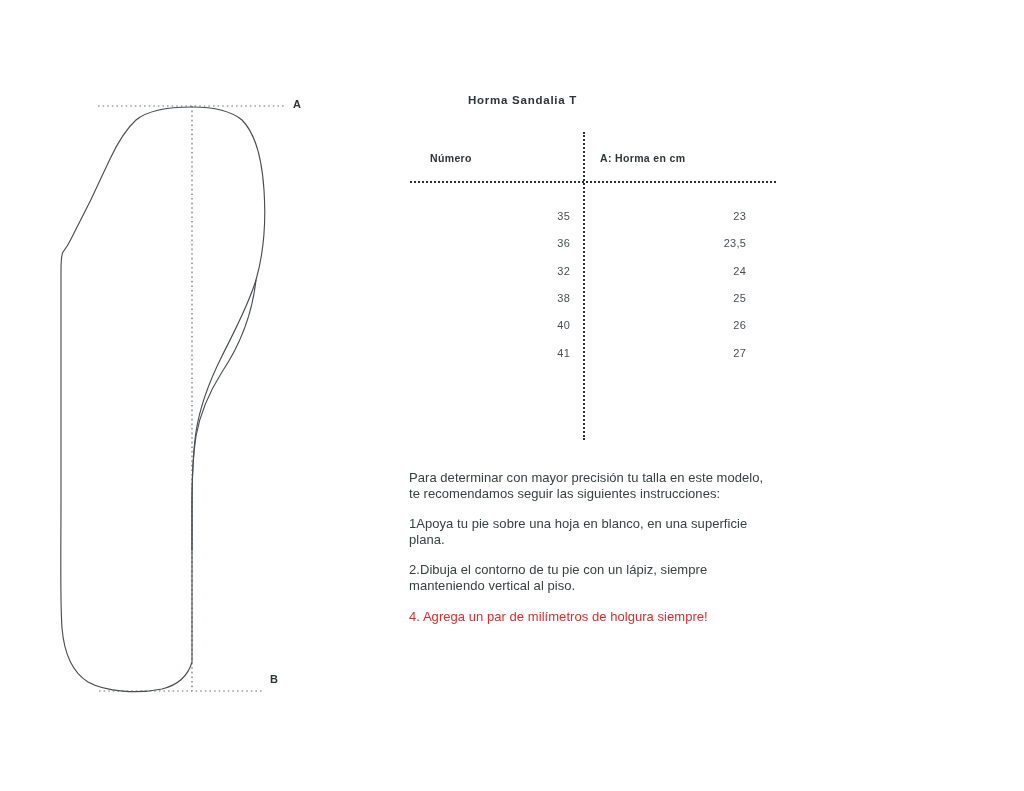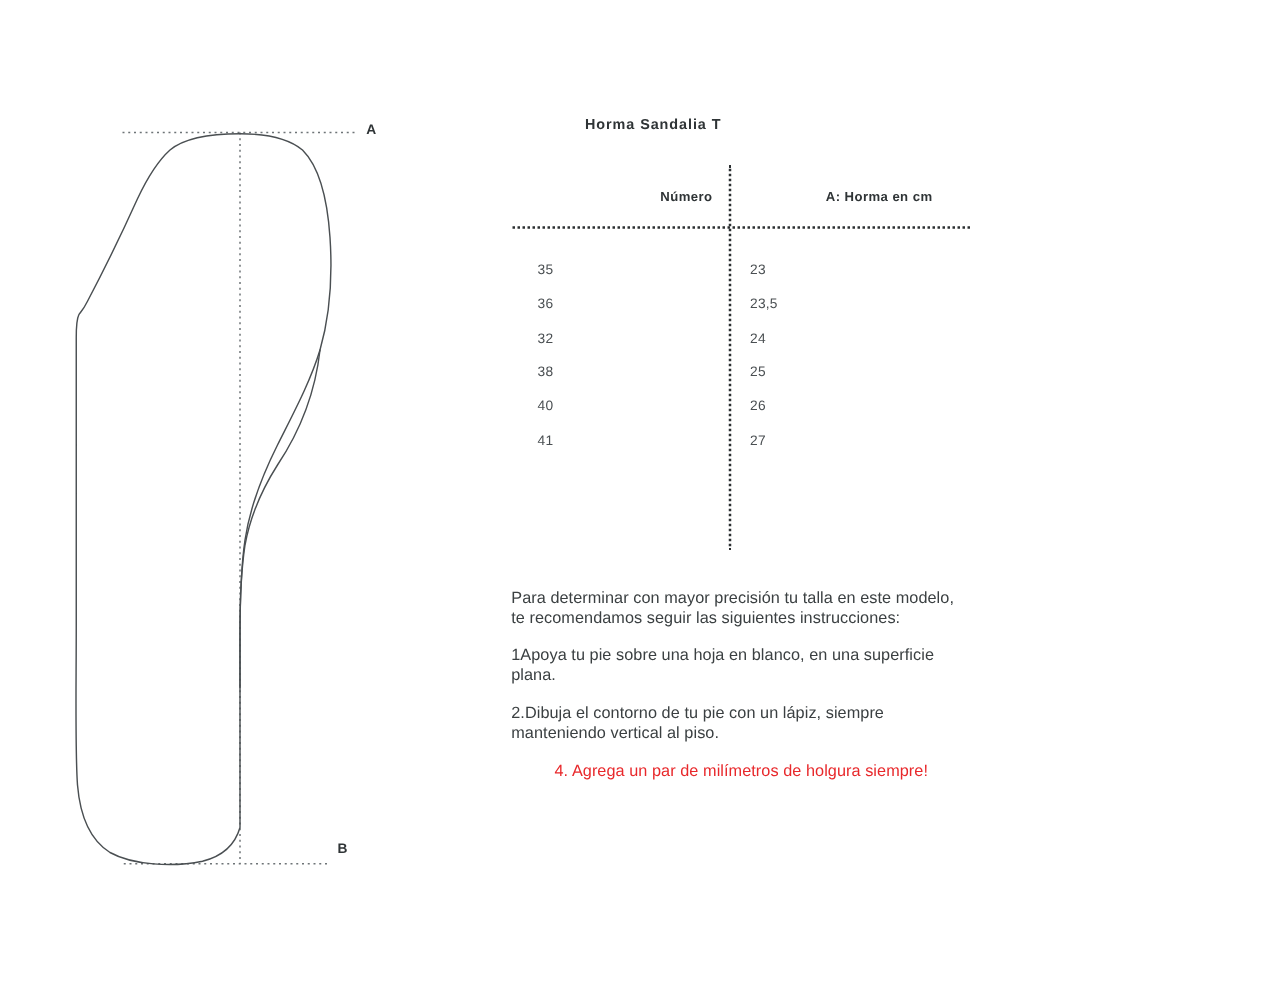--- a/index.html
+++ b/index.html
@@ -86,21 +86,21 @@
     height: 308px;
   }
 
   .col-head {
     position: absolute;
     font-size: 10.5px;
     font-weight: 700;
     color: #2f3436;
     letter-spacing: 0.35px;
     white-space: nowrap;
-    text-align: right;
+    text-align: left;
   }
   #head-numero {
     left: 430px;
     top: 152px;
     width: 140px;
   }
   #head-largo {
     left: 600px;
     top: 152px;
     width: 146px;
@@ -116,21 +116,21 @@
     position: relative;
     height: 27.35px;
   }
   .t-cell {
     position: absolute;
     top: 0;
     font-size: 11px;
     color: #4a4f52;
     letter-spacing: 0.2px;
     line-height: 14px;
-    text-align: left;
+    text-align: right;
     white-space: nowrap;
   }
   .t-cell.c1 { left: 20px;  width: 140px; }
   .t-cell.c2 { left: 190px; width: 146px; }
 
   
   #instructions {
     position: absolute;
     left: 409px;
     top: 470px;
@@ -138,21 +138,20 @@
     font-size: 13px;
     line-height: 15.6px;
     color: #3b4042;
     letter-spacing: 0.05px;
   }
   #instructions p {
     margin: 0 0 15px 0;
   }
   #instructions p:last-child {
     margin-bottom: 0;
-    text-align: center;
   }
   .highlight-red {
     color: #e8282b;
   }
 </style>
 </head>
 <body>
 
 <div id="page">
 

